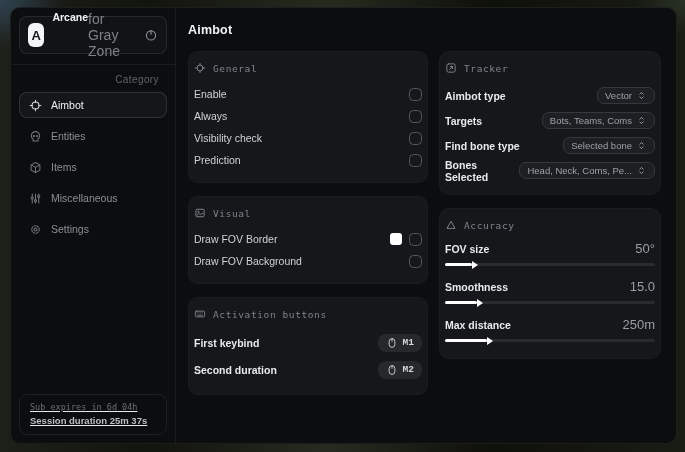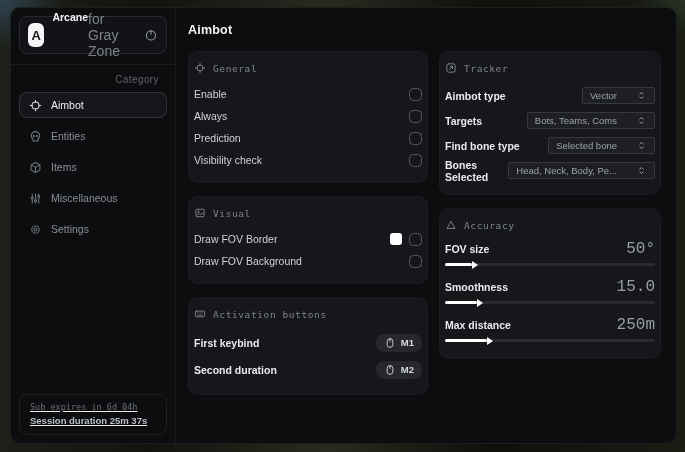--- a/index.html
+++ b/index.html
@@ -63,33 +63,33 @@
   .row-label.strong { font-weight:bold; color:#e8eaec; font-size:10.5px; }
 
   .checkbox { width:13px; height:13px; border:1.5px solid #55585e; border-radius:4.5px;
     background:transparent; cursor:pointer; flex:0 0 13px; }
   .right-group { display:flex; align-items:center; gap:7px; }
   .swatch { width:12px; height:12px; border-radius:3px; cursor:pointer; }
 
   .act-row { height:27px; }
   .keybtn { display:flex; align-items:center; gap:5px; background:#26282c; border:none;
     border-radius:8px; padding:3px 8px; font-size:9.5px; font-weight:bold; color:#d5d8dc;
-    font-family:Liberation Sans, sans-serif; cursor:pointer; }
+    font-family:Liberation Mono, monospace; cursor:pointer; }
   .keybtn .ic { width:12px; height:12px; color:#c4c7cc; }
 
   .trk-row { height:25px; }
-  .select { display:flex; align-items:center; gap:19px; background:#1d1f23; border:1px solid #35383d;
-    border-radius:2px; padding:2px 7px; height:17px; font-size:9.5px; color:#9da2a9;
+  .select { display:flex; align-items:center; gap:4px; background:#1d1f23; border:1px solid #35383d;
+    border-radius:7px; padding:2px 7px; height:17px; font-size:9.5px; color:#9da2a9;
     font-family:"Liberation Sans", sans-serif; white-space:nowrap; cursor:pointer; max-width:160px; }
   .select .ic { width:11px; height:11px; color:#9da2a9; flex:0 0 11px; }
 
   .acc-block { margin-bottom:9px; }
   .acc-block:last-child { margin-bottom:2px; }
   .acc-top { display:flex; align-items:center; justify-content:space-between; height:17px; }
-  .acc-value { font-size:16px; color:#999ea5;font-family:Liberation Mono, monospace; }
+  .acc-value { font-size:13px; color:#999ea5; }
   .slider { position:relative; height:9px; margin-top:3px; cursor:pointer; }
   .slider-track { position:absolute; left:0; right:0; top:3px; height:3px; background:#292b2f; border-radius:2px; }
   .slider-fill { position:absolute; left:0; top:3px; height:3px; background:#ffffff; border-radius:2px; }
   .slider-fill::after { content:''; position:absolute; right:-6px; top:-2.5px;
     border-left:6px solid #ffffff; border-top:4px solid transparent; border-bottom:4px solid transparent; }
 </style>
 </head>
 <body>
 
 <div class="desktop-bg"></div>
@@ -193,25 +193,25 @@
           </div>
           <div class="row">
             <span class="row-label">Enable</span>
             <span class="checkbox"></span>
           </div>
           <div class="row">
             <span class="row-label">Always</span>
             <span class="checkbox"></span>
           </div>
           <div class="row">
+            <span class="row-label">Visibility check</span>
+            <span class="checkbox"></span>
+          </div>
+          <div class="row">
             <span class="row-label">Prediction</span>
-            <span class="checkbox"></span>
-          </div>
-          <div class="row">
-            <span class="row-label">Visibility check</span>
             <span class="checkbox"></span>
           </div>
         </section>
 
         <section class="card">
           <div class="card-header">
             <span class="ic">
               <svg viewBox="0 0 16 16" width="12" height="12" fill="none" stroke="currentColor" stroke-width="1.3" stroke-linejoin="round">
                 <rect x="2.5" y="3" width="11" height="10" rx="1.5"></rect>
                   <circle cx="6" cy="6.5" r="1"></circle>
@@ -311,21 +311,21 @@
               <span class="ic">
                 <svg viewBox="0 0 16 16" width="11" height="11" fill="none" stroke="currentColor" stroke-width="1.4" stroke-linecap="round" stroke-linejoin="round">
                   <path d="M5.5 6L8 3.5 10.5 6M5.5 10L8 12.5 10.5 10"></path>
                 </svg>
               </span>
             </button>
           </div>
           <div class="row trk-row">
             <span class="row-label strong">Bones Selected</span>
             <button class="select">
-              <span>Head, Neck, Body, Pe...</span>
+              <span>Head, Neck, Coms, Pe...</span>
               <span class="ic">
                 <svg viewBox="0 0 16 16" width="11" height="11" fill="none" stroke="currentColor" stroke-width="1.4" stroke-linecap="round" stroke-linejoin="round">
                   <path d="M5.5 6L8 3.5 10.5 6M5.5 10L8 12.5 10.5 10"></path>
                 </svg>
               </span>
             </button>
           </div>
         </section>
 
         <section class="card">

